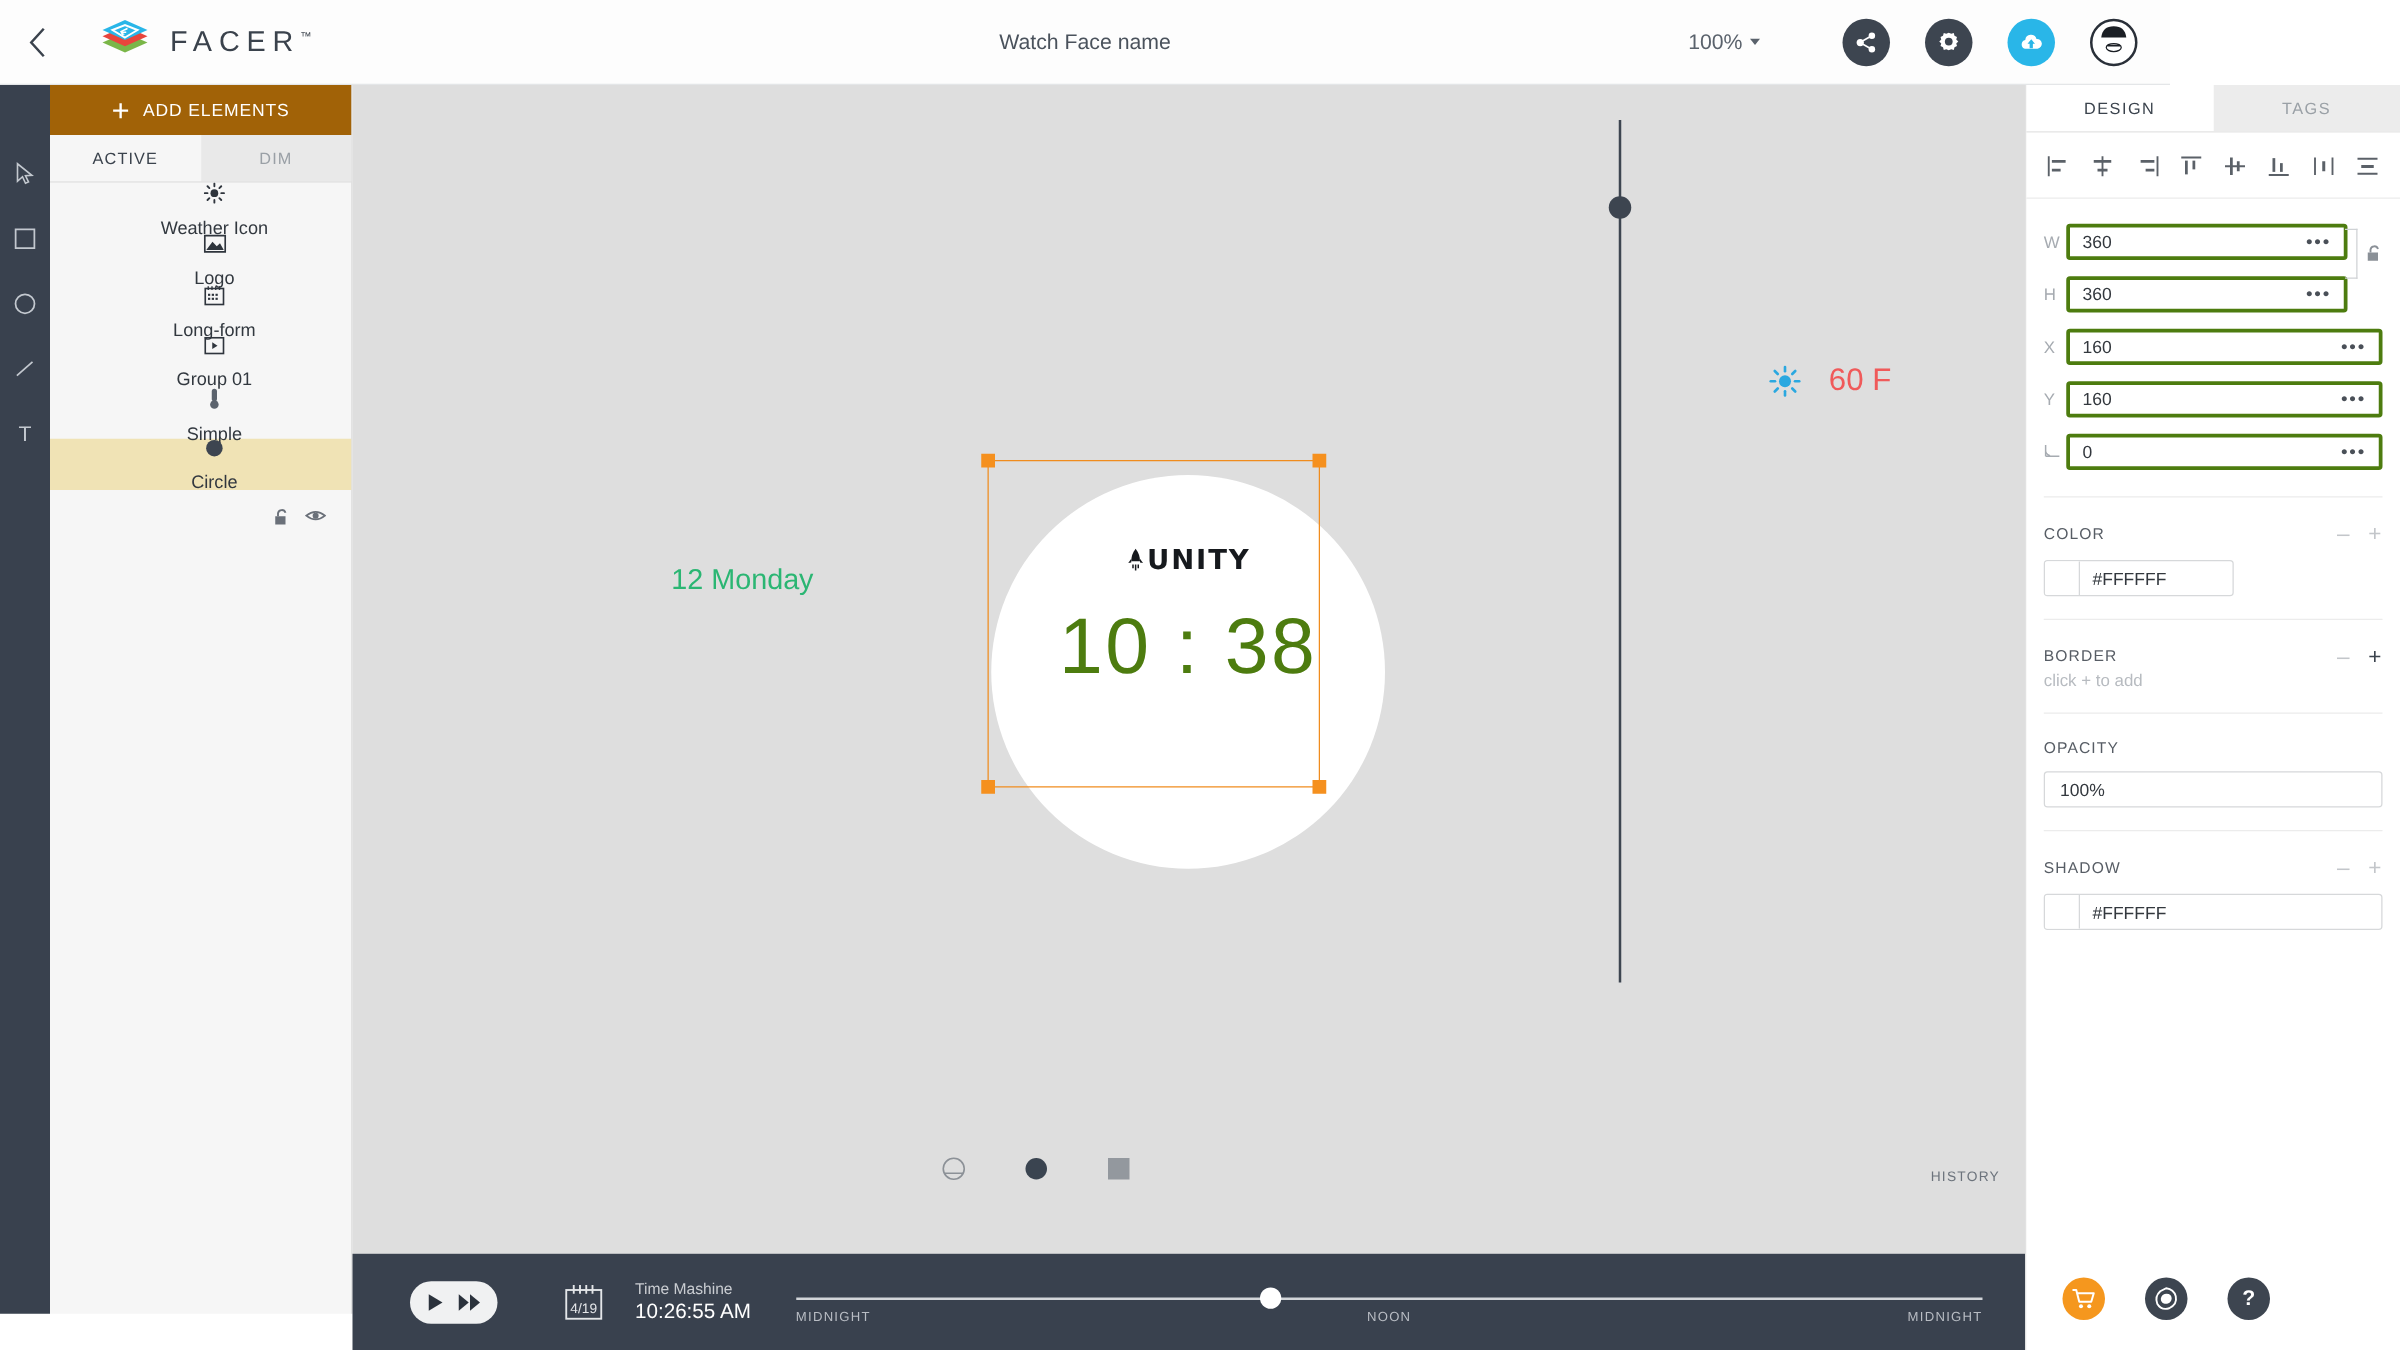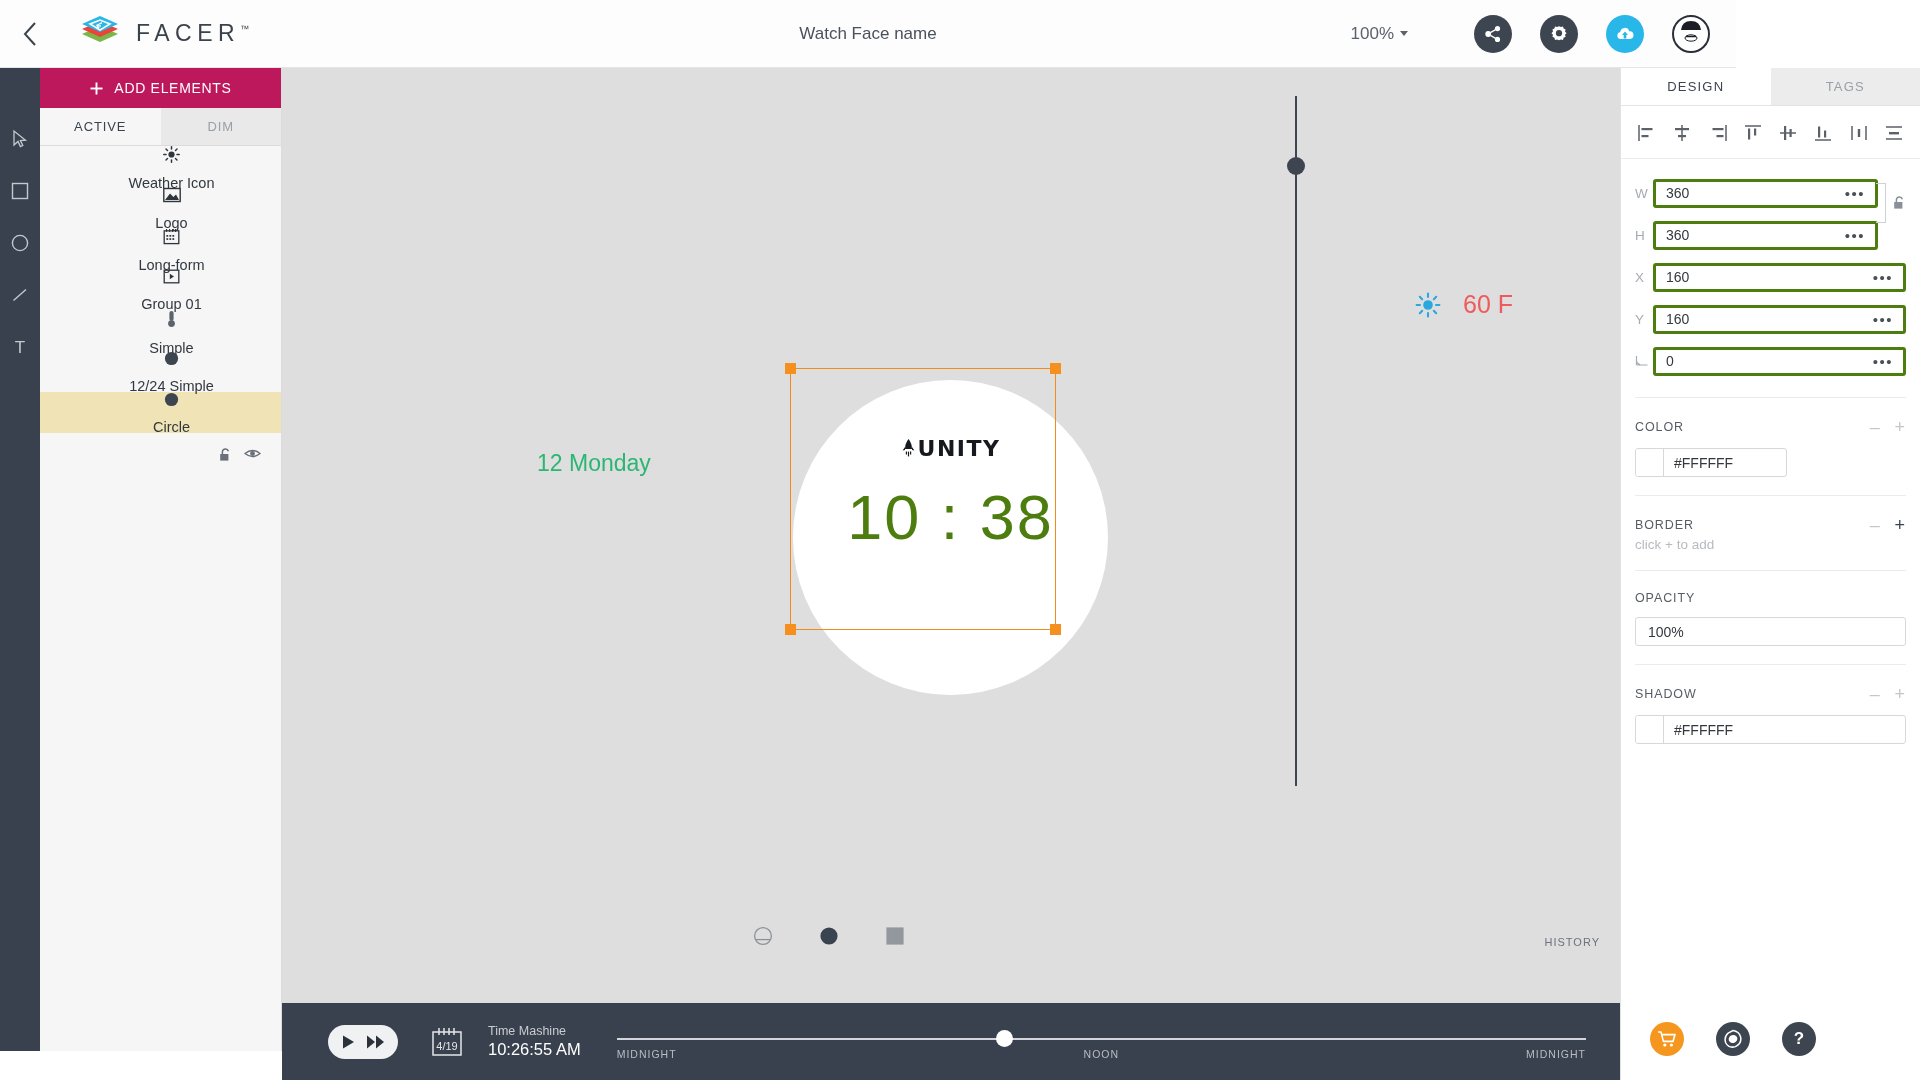--- a/index.html
+++ b/index.html
@@ -54,21 +54,21 @@
     align-items: center; padding-top: 58px; gap: 26px;
   }
   .tool { width: 26px; height: 26px; display: flex; align-items: center; justify-content: center; cursor: pointer; }
 
   
   .layers {
     position: absolute; top: 68px; left: 40px; width: 242px; height: 983px;
     background: #f6f6f6; border-right: 1px solid #dcdcdc;
   }
   .add-elements {
-    height: 40px; background: #be185d; color: #fff; display: flex;
+    height: 40px; background: #a16207; color: #fff; display: flex;
     align-items: center; justify-content: center; gap: 10px;
     font-size: 14px; letter-spacing: 0.7px; cursor: pointer;
   }
   .layer-tabs { display: flex; height: 38px; border-bottom: 1px solid #dcdcdc; }
   .layer-tab {
     flex: 1; display: flex; align-items: center; justify-content: center;
     font-size: 13px; letter-spacing: 0.9px; cursor: pointer; color: #3b434d;
     background: #f6f6f6;
   }
   .layer-tab.inactive { background: #e9e9e9; color: #9aa0a6; }
@@ -134,21 +134,21 @@
   .timeline {
     position: absolute; left: 282px; top: 1003px; width: 1338px; height: 77px;
     background: #39414e; display: flex; align-items: center; padding: 0 24px;
   }
   .play-group {
     width: 70px; height: 34px; border-radius: 17px; background: #f0f1f2;
     display: flex; align-items: center; justify-content: center; gap: 10px;
     cursor: pointer; margin-left: 22px;
   }
   .cal-chip {
-    margin-left: 32px; width: 34px; height: 32px; cursor: pointer;
+    margin-left: 52px; width: 34px; height: 32px; cursor: pointer;
     display: flex; align-items: center; justify-content: center;
   }
   .tm-block { margin-left: 24px; color: #fff; }
   .tm-label { font-size: 12.5px; color: #c9ccd1; }
   .tm-time { font-size: 16.5px; margin-top: 2px; }
   .tl-track { flex: 1; position: relative; margin-left: 36px; margin-right: 10px; height: 40px; }
   .tl-line { position: absolute; top: 16px; left: 0; right: 0; height: 2px; background: #d2d5d9; }
   .tl-knob {
     position: absolute; top: 8px; left: 40%; width: 17px; height: 17px;
     border-radius: 50%; background: #fff; cursor: pointer; margin-left: -8px;
@@ -385,28 +385,20 @@
       <div class="layer-row">
         <span class="layer-icon">
           <svg width="11" height="18" viewBox="0 0 11 18">
             <rect x="3.4" y="1" width="4.2" height="10" rx="2.1" fill="#5b636d"></rect>
             <circle cx="5.5" cy="13.6" r="3.4" fill="#5b636d"></circle>
           </svg>
         </span>
         <span>Simple</span>
       </div>
 
-      <div class="layer-row">
-        <span class="layer-icon">
-          <svg width="15" height="15" viewBox="0 0 15 15">
-              <circle cx="7.5" cy="7.5" r="6.6" fill="#3d4550"></circle>
-            </svg>
-        </span>
-        <span>12/24 Simple</span>
-      </div>
 
       <div class="layer-row selected">
         <span class="layer-icon">
           <svg width="15" height="15" viewBox="0 0 15 15">
               <circle cx="7.5" cy="7.5" r="6.6" fill="#3d4550"></circle>
             </svg>
         </span>
         <span>Circle</span>
         <span class="layer-actions">
           <span>

